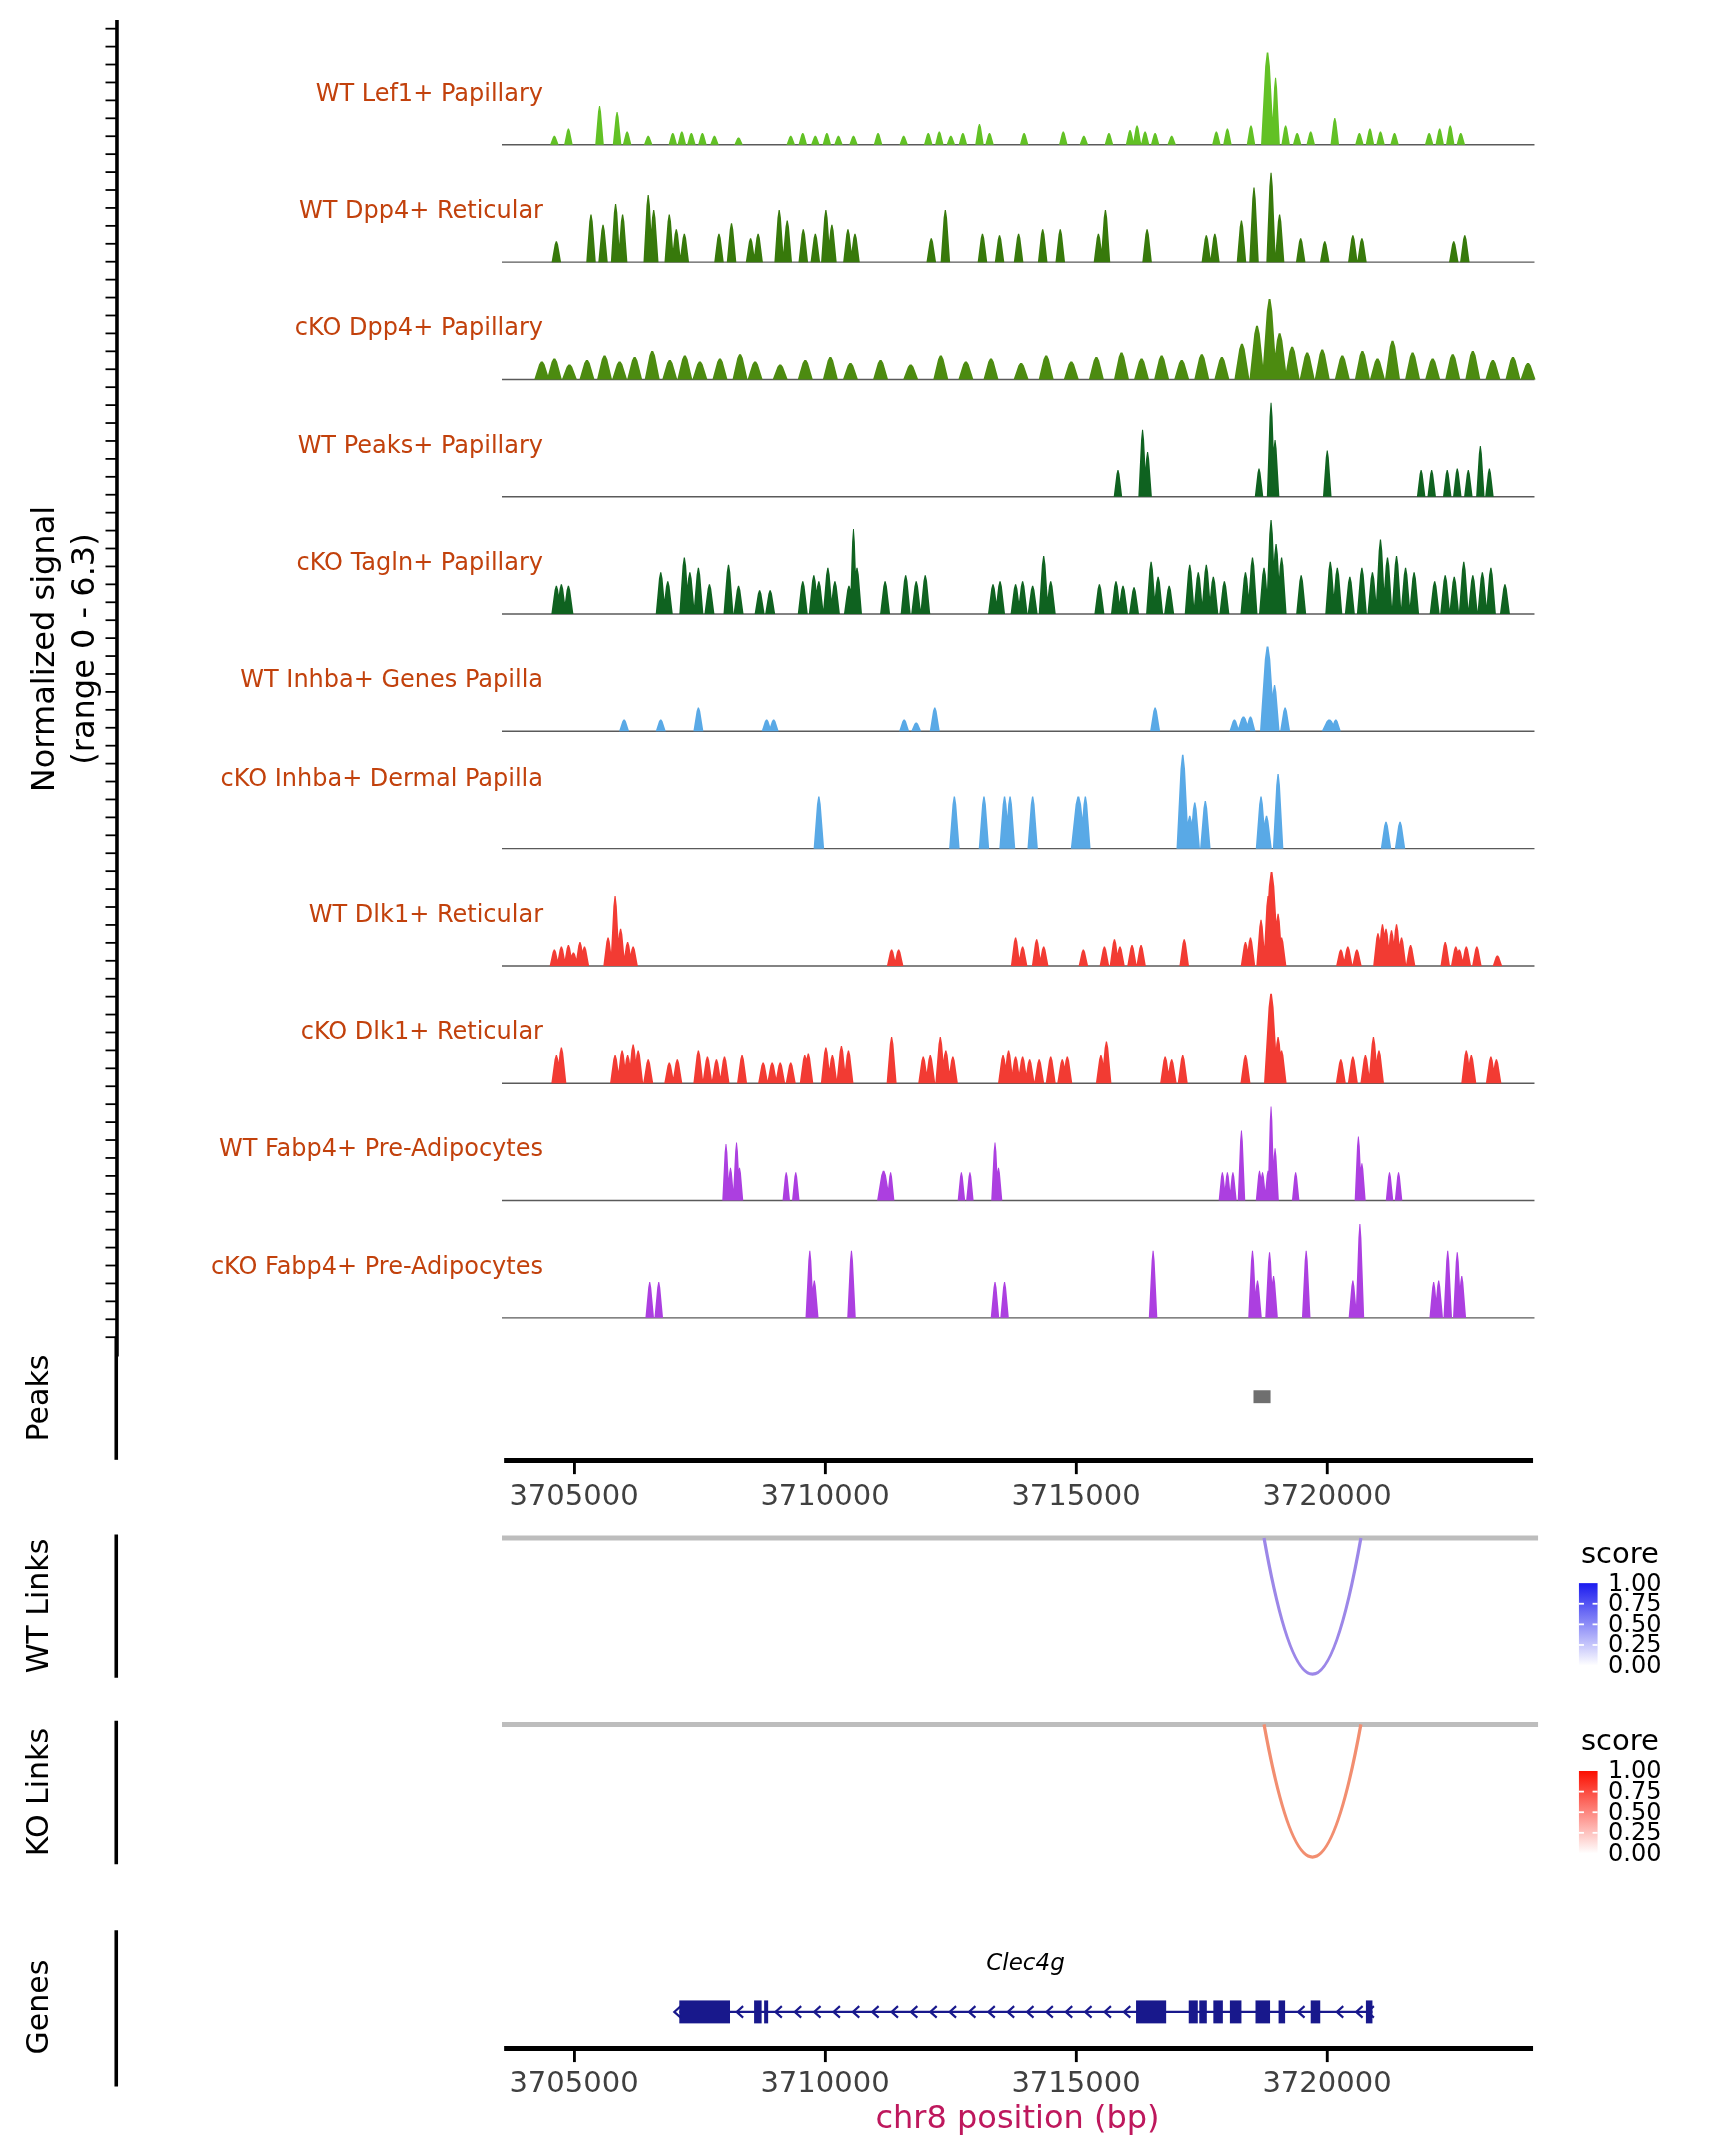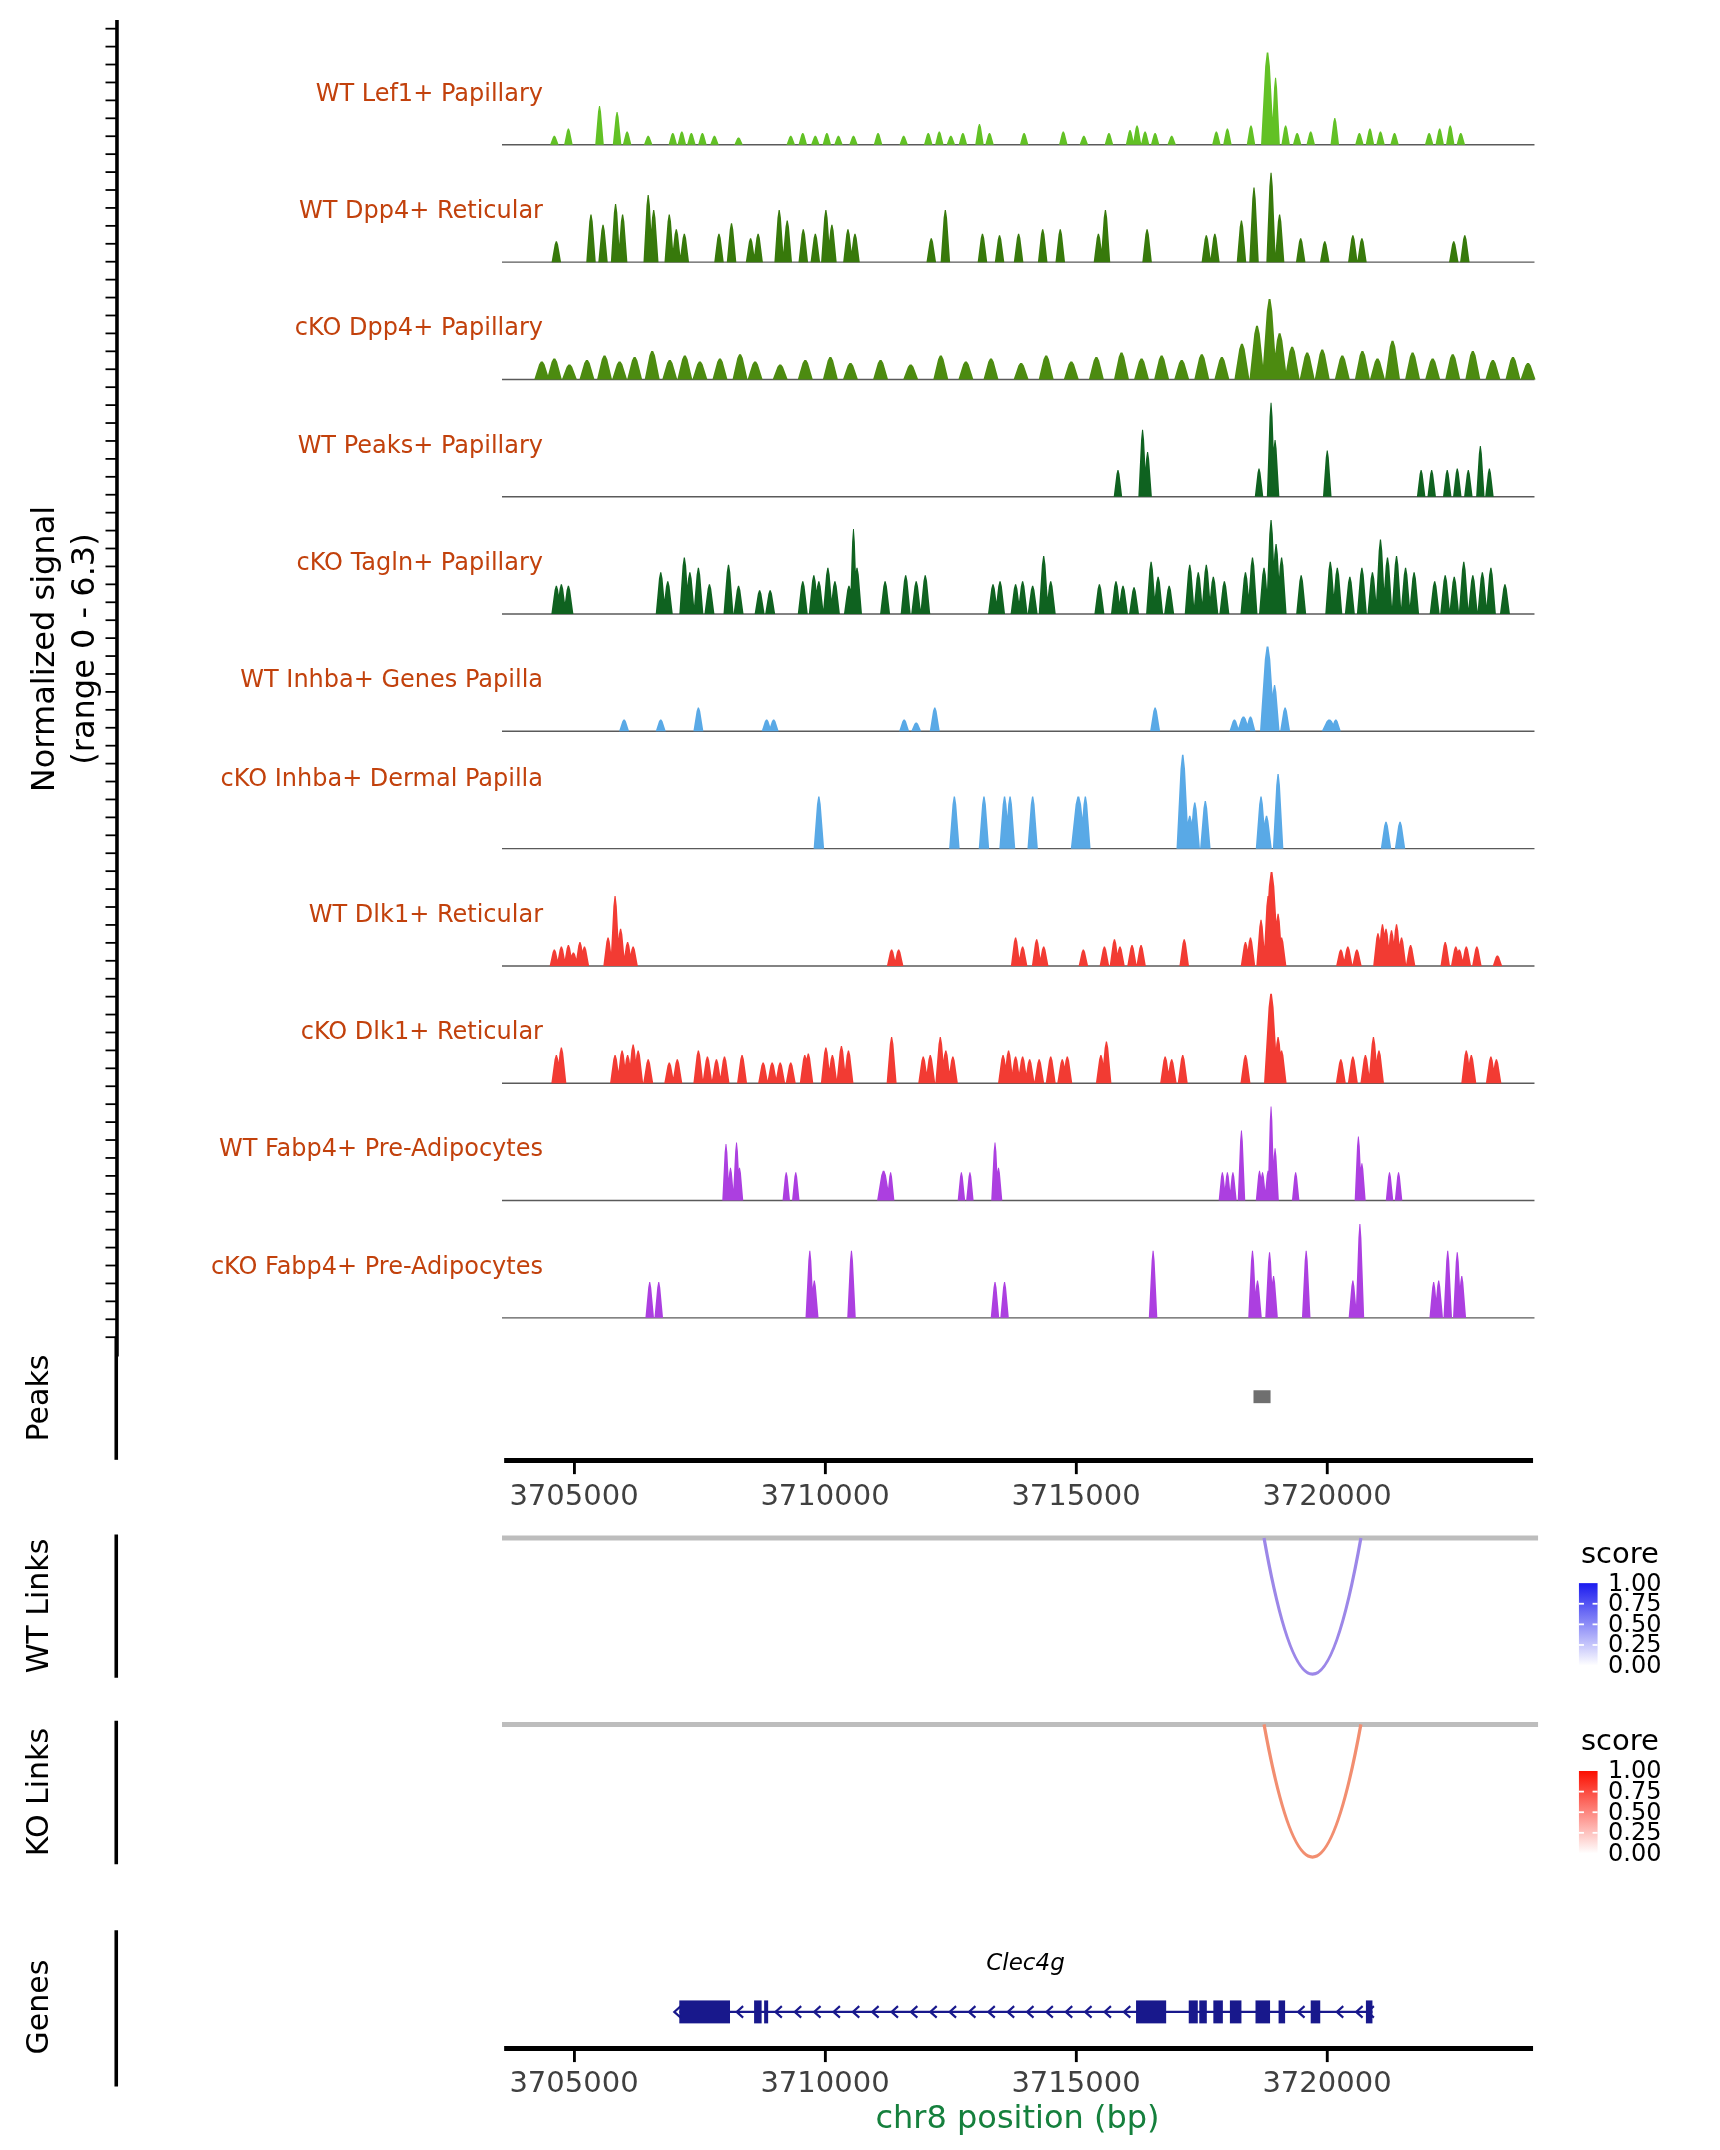--- a/index.html
+++ b/index.html
@@ -7,21 +7,21 @@
        font-family:"DejaVu Sans","Liberation Sans",sans-serif;}
   #plot-svg{position:absolute;left:0;top:0;}
   .rot{position:absolute;transform:translate(-50%,-50%) rotate(-90deg);white-space:nowrap;
        color:#000;text-align:center;}
   .ylab{font-size:32px;line-height:40px;}
   .sec{font-size:30px;}
   .track-label{position:absolute;width:459px;text-align:right;font-size:24px;color:#c2410c;
        line-height:29px;white-space:nowrap;}
   .tickl{position:absolute;width:172px;text-align:center;font-size:29px;color:#404040;}
   .axis-title{position:absolute;left:860px;top:2098px;width:315px;text-align:center;
-       font-size:32px;color:#15803d;}
+       font-size:32px;color:#be185d;}
   .score-title{position:absolute;font-size:29px;color:#000;}
   .legl{position:absolute;width:100px;text-align:left;font-size:24px;color:#000;}
   .gene-name{position:absolute;left:918px;top:1949px;width:215px;text-align:center;
        font-size:23px;color:#000;font-style:italic;}
 </style>
 </head>
 <body>
 
 <div id="fig">
   <svg id="plot-svg" width="1721" height="2151" viewBox="0 0 2400 3000">

